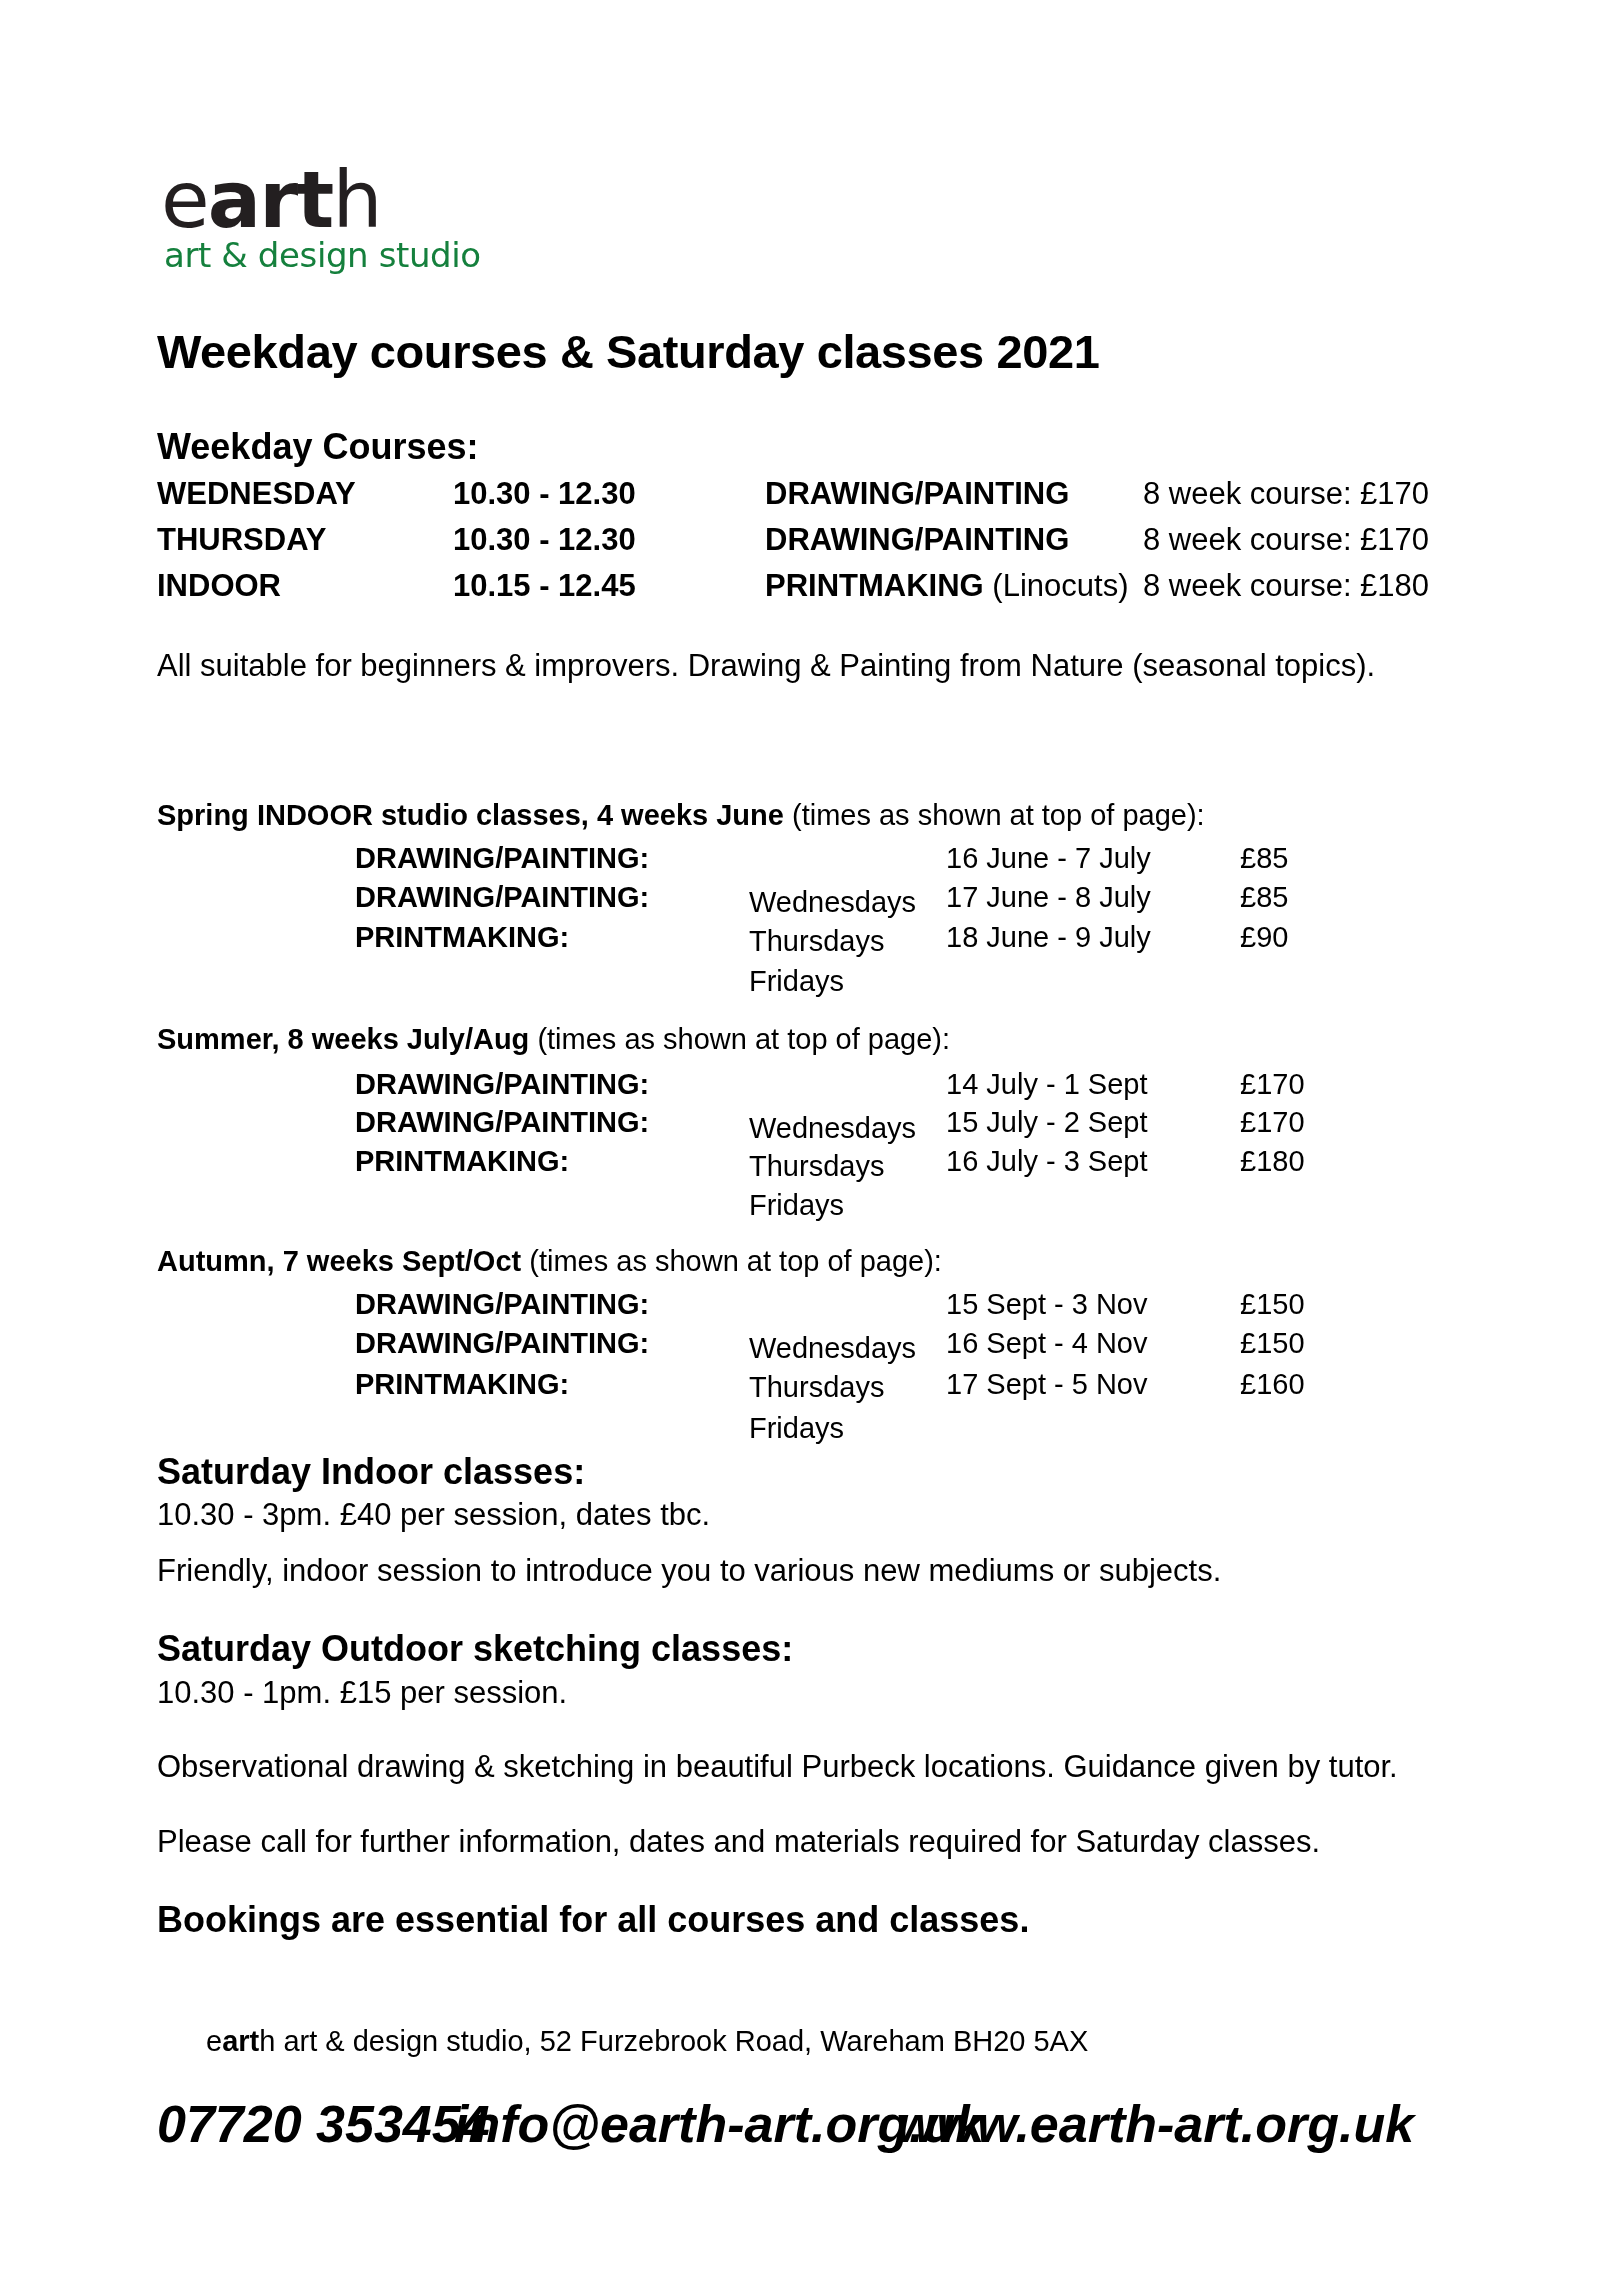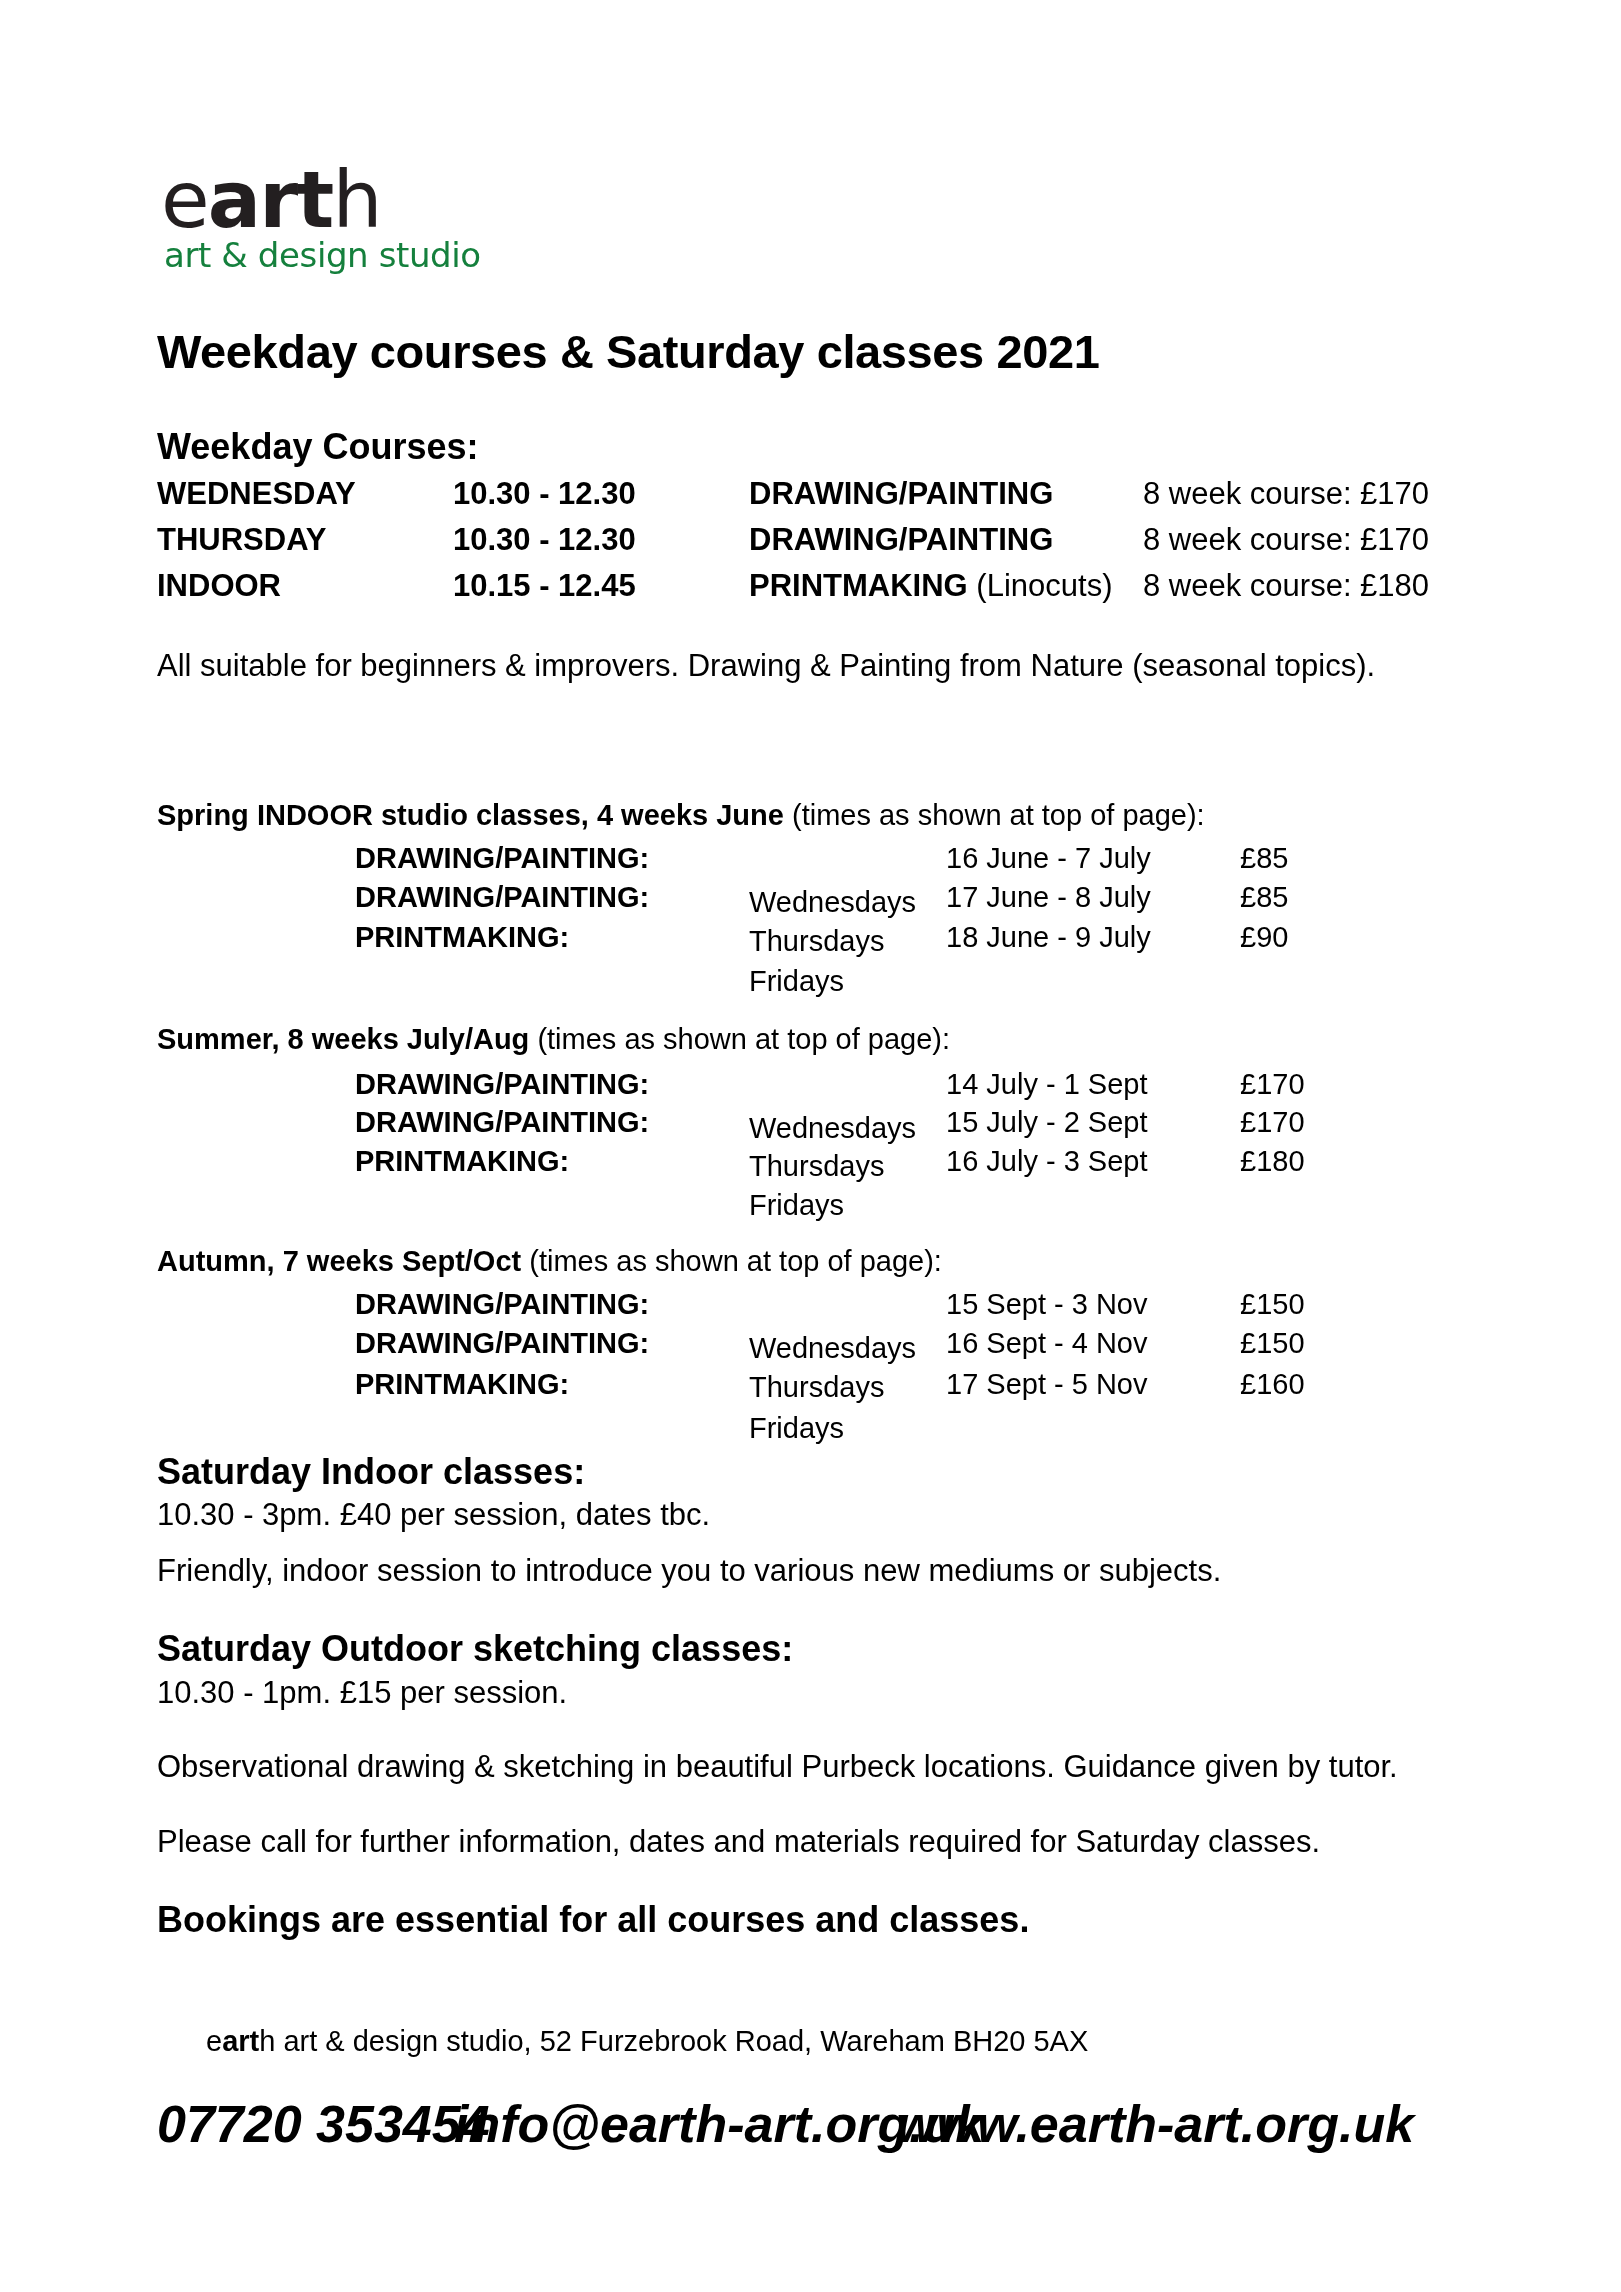--- a/index.html
+++ b/index.html
@@ -16,21 +16,21 @@
     .logo-sub { font-family: "DejaVu Sans", sans-serif; font-size: 34px; color: #15803d; line-height: 1; letter-spacing: -0.4px; }
 
     .title { font-size: 47px; font-weight: bold; letter-spacing: -0.4px; }
     .h2 { font-size: 36px; font-weight: bold; }
     .txt { font-size: 31px; }
     .bold { font-weight: bold; }
     .small { font-size: 29px; }
 
     .wk-row .c1 { left: 157px; }
     .wk-row .c2 { left: 453px; }
-    .wk-row .c3 { left: 749px; }
+    .wk-row .c3 { left: 765px; }
     .wk-row .c4 { left: 1143px; }
 
     .sch .c1 { left: 355px; }
     .sch .c2 { left: 749px; margin-top: 44px; }
     .sch .c3 { left: 946px; }
     .sch .c4 { left: 1240px; }
 
     .contact { font-size: 52px; font-weight: bold; font-style: italic; }
   </style>
 </head>

